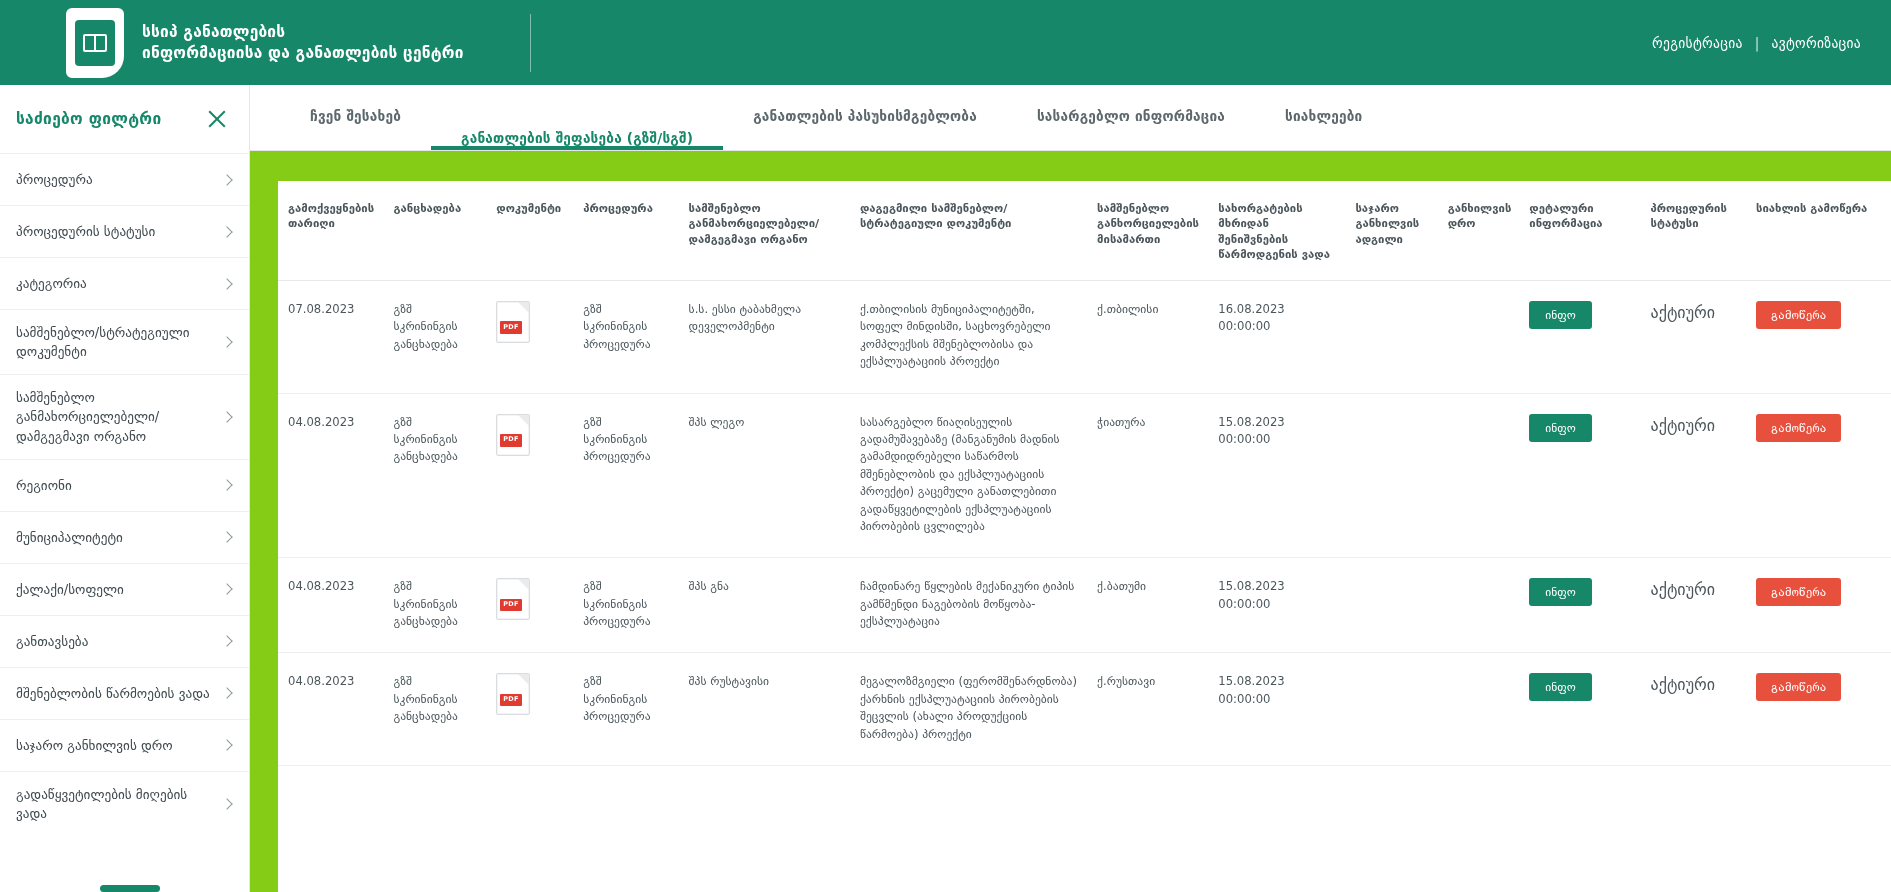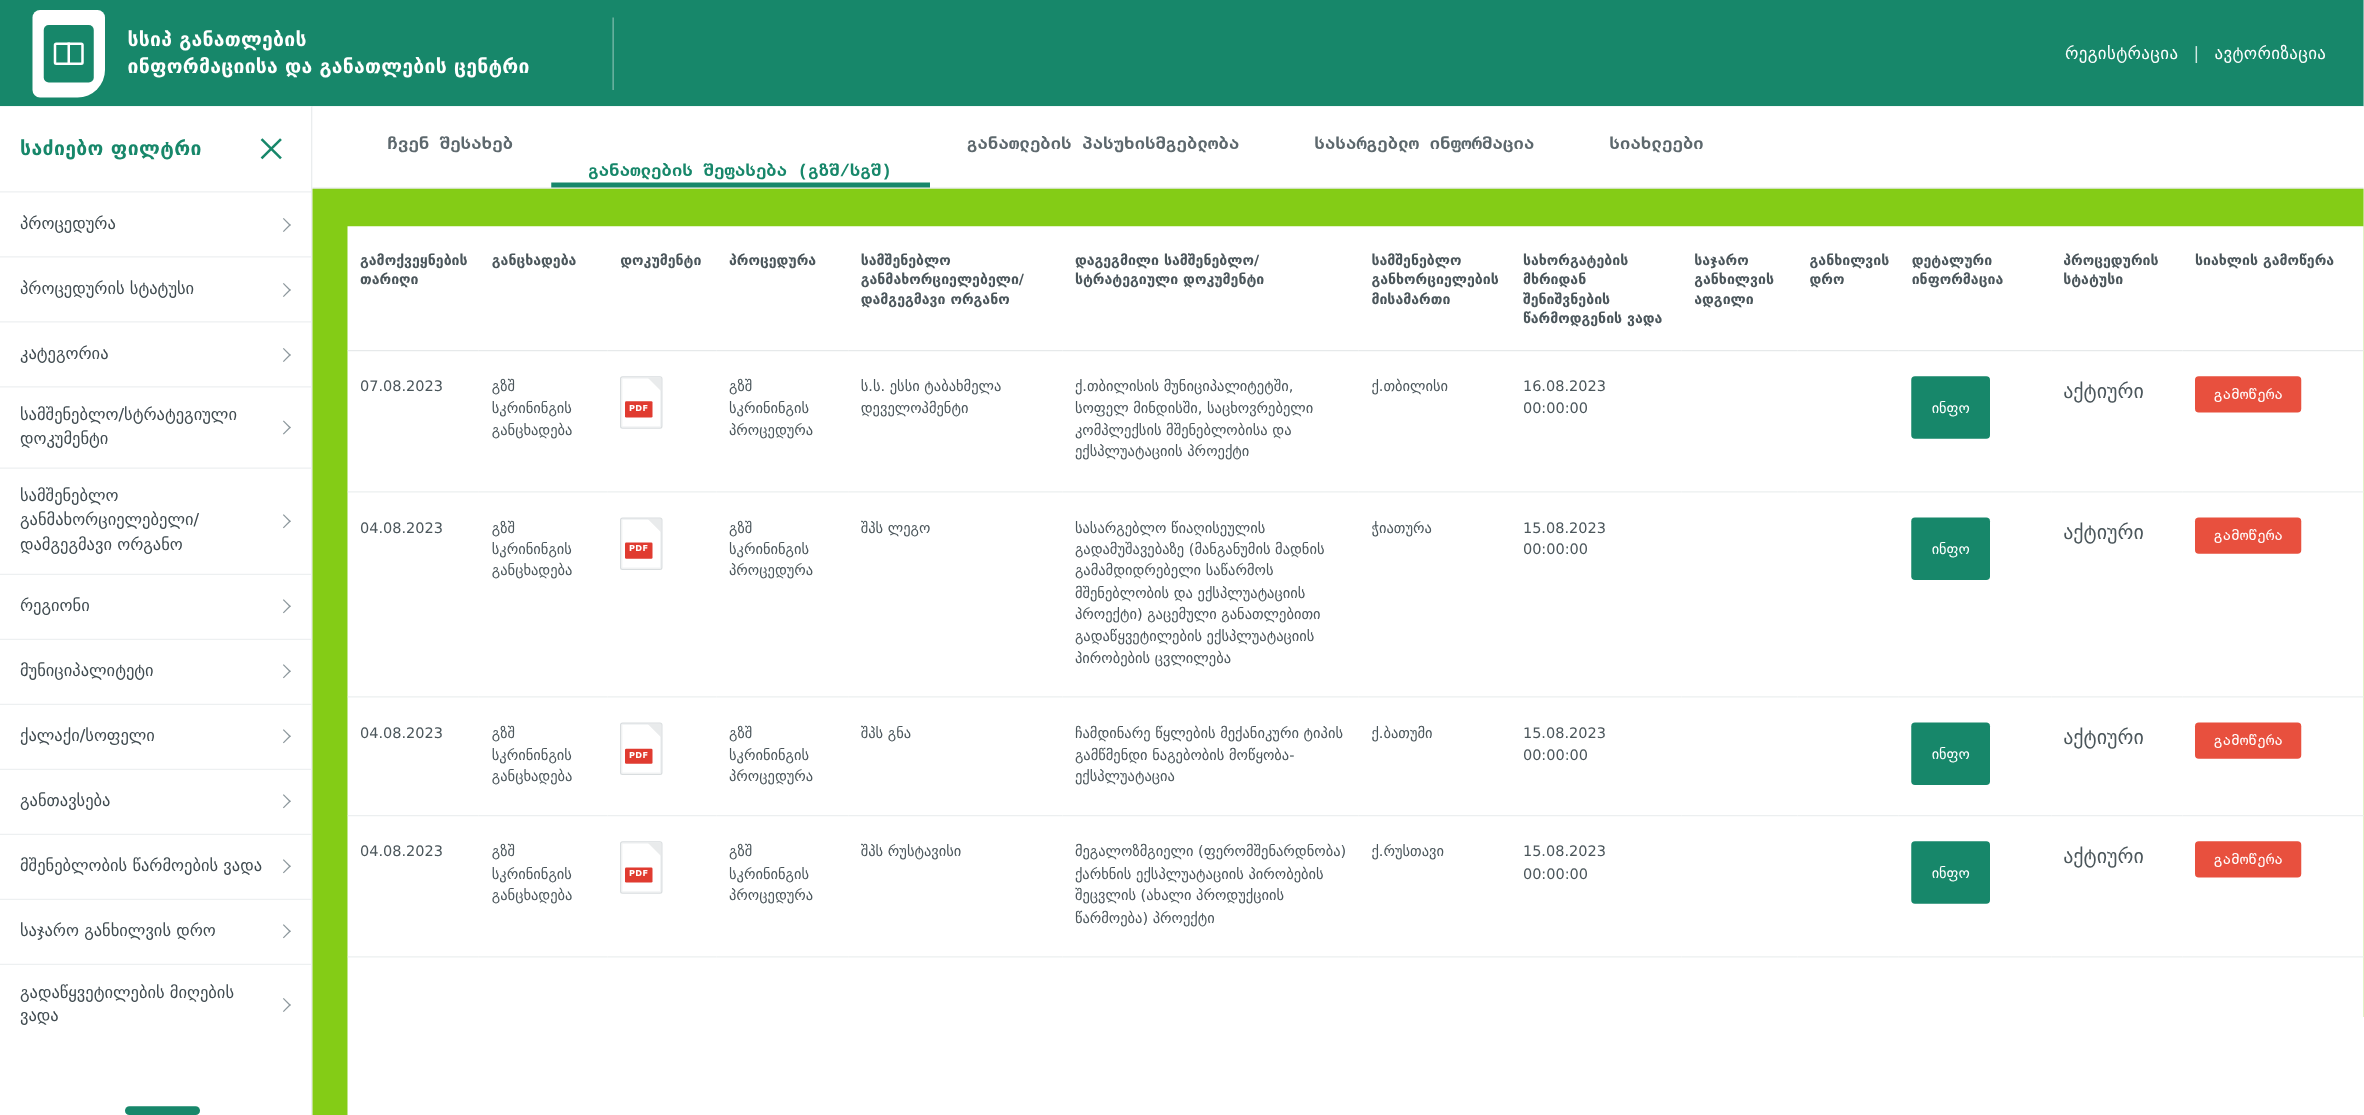--- a/index.html
+++ b/index.html
@@ -12,20 +12,21 @@
   }
 
   
   .topbar {
     height: 85px;
     background: #17876a;
     display: flex;
     align-items: center;
     color: #ffffff;
     position: relative;
+    padding-left: 40px;
   }
   .logo-wrap {
     display: flex;
     align-items: center;
     padding-left: 26px;
     width: 490px;
   }
   .logo-mark {
     width: 58px; height: 70px;
     background: #ffffff;
@@ -150,21 +151,20 @@
   .tab {
     display: flex; align-items: center;
     padding: 0 30px;
     font-size: 13.6px;
     font-weight: bold;
     color: #5d686d;
     letter-spacing: .2px;
     cursor: pointer;
     border-bottom: 4px solid transparent;
     white-space: nowrap;
-    font-family: Liberation Mono, monospace;
   }
   .tab.active { color: #17876a; border-bottom-color: #17876a; margin-top: 44px; }
 
   .table-area {
     background: #84cc16;
     height: 741px;
     padding: 30px 0 0 0;
     position: relative;
   }
   .table-card {
@@ -217,21 +217,21 @@
     font-weight: bold;
     padding: 1.5px 3px;
     border-radius: 1px;
     letter-spacing: .3px;
   }
   .btn-info {
     display: inline-block;
     background: #17876a;
     color: #ffffff;
     font-size: 11.5px;
-    padding: 18px 16px;
+    padding: 7px 16px;
     border-radius: 3px;
     cursor: pointer;
     border: none;
     font-family: inherit;
   }
   .btn-reg {
     display: inline-block;
     background: #e8503e;
     color: #ffffff;
     font-size: 11.5px;

